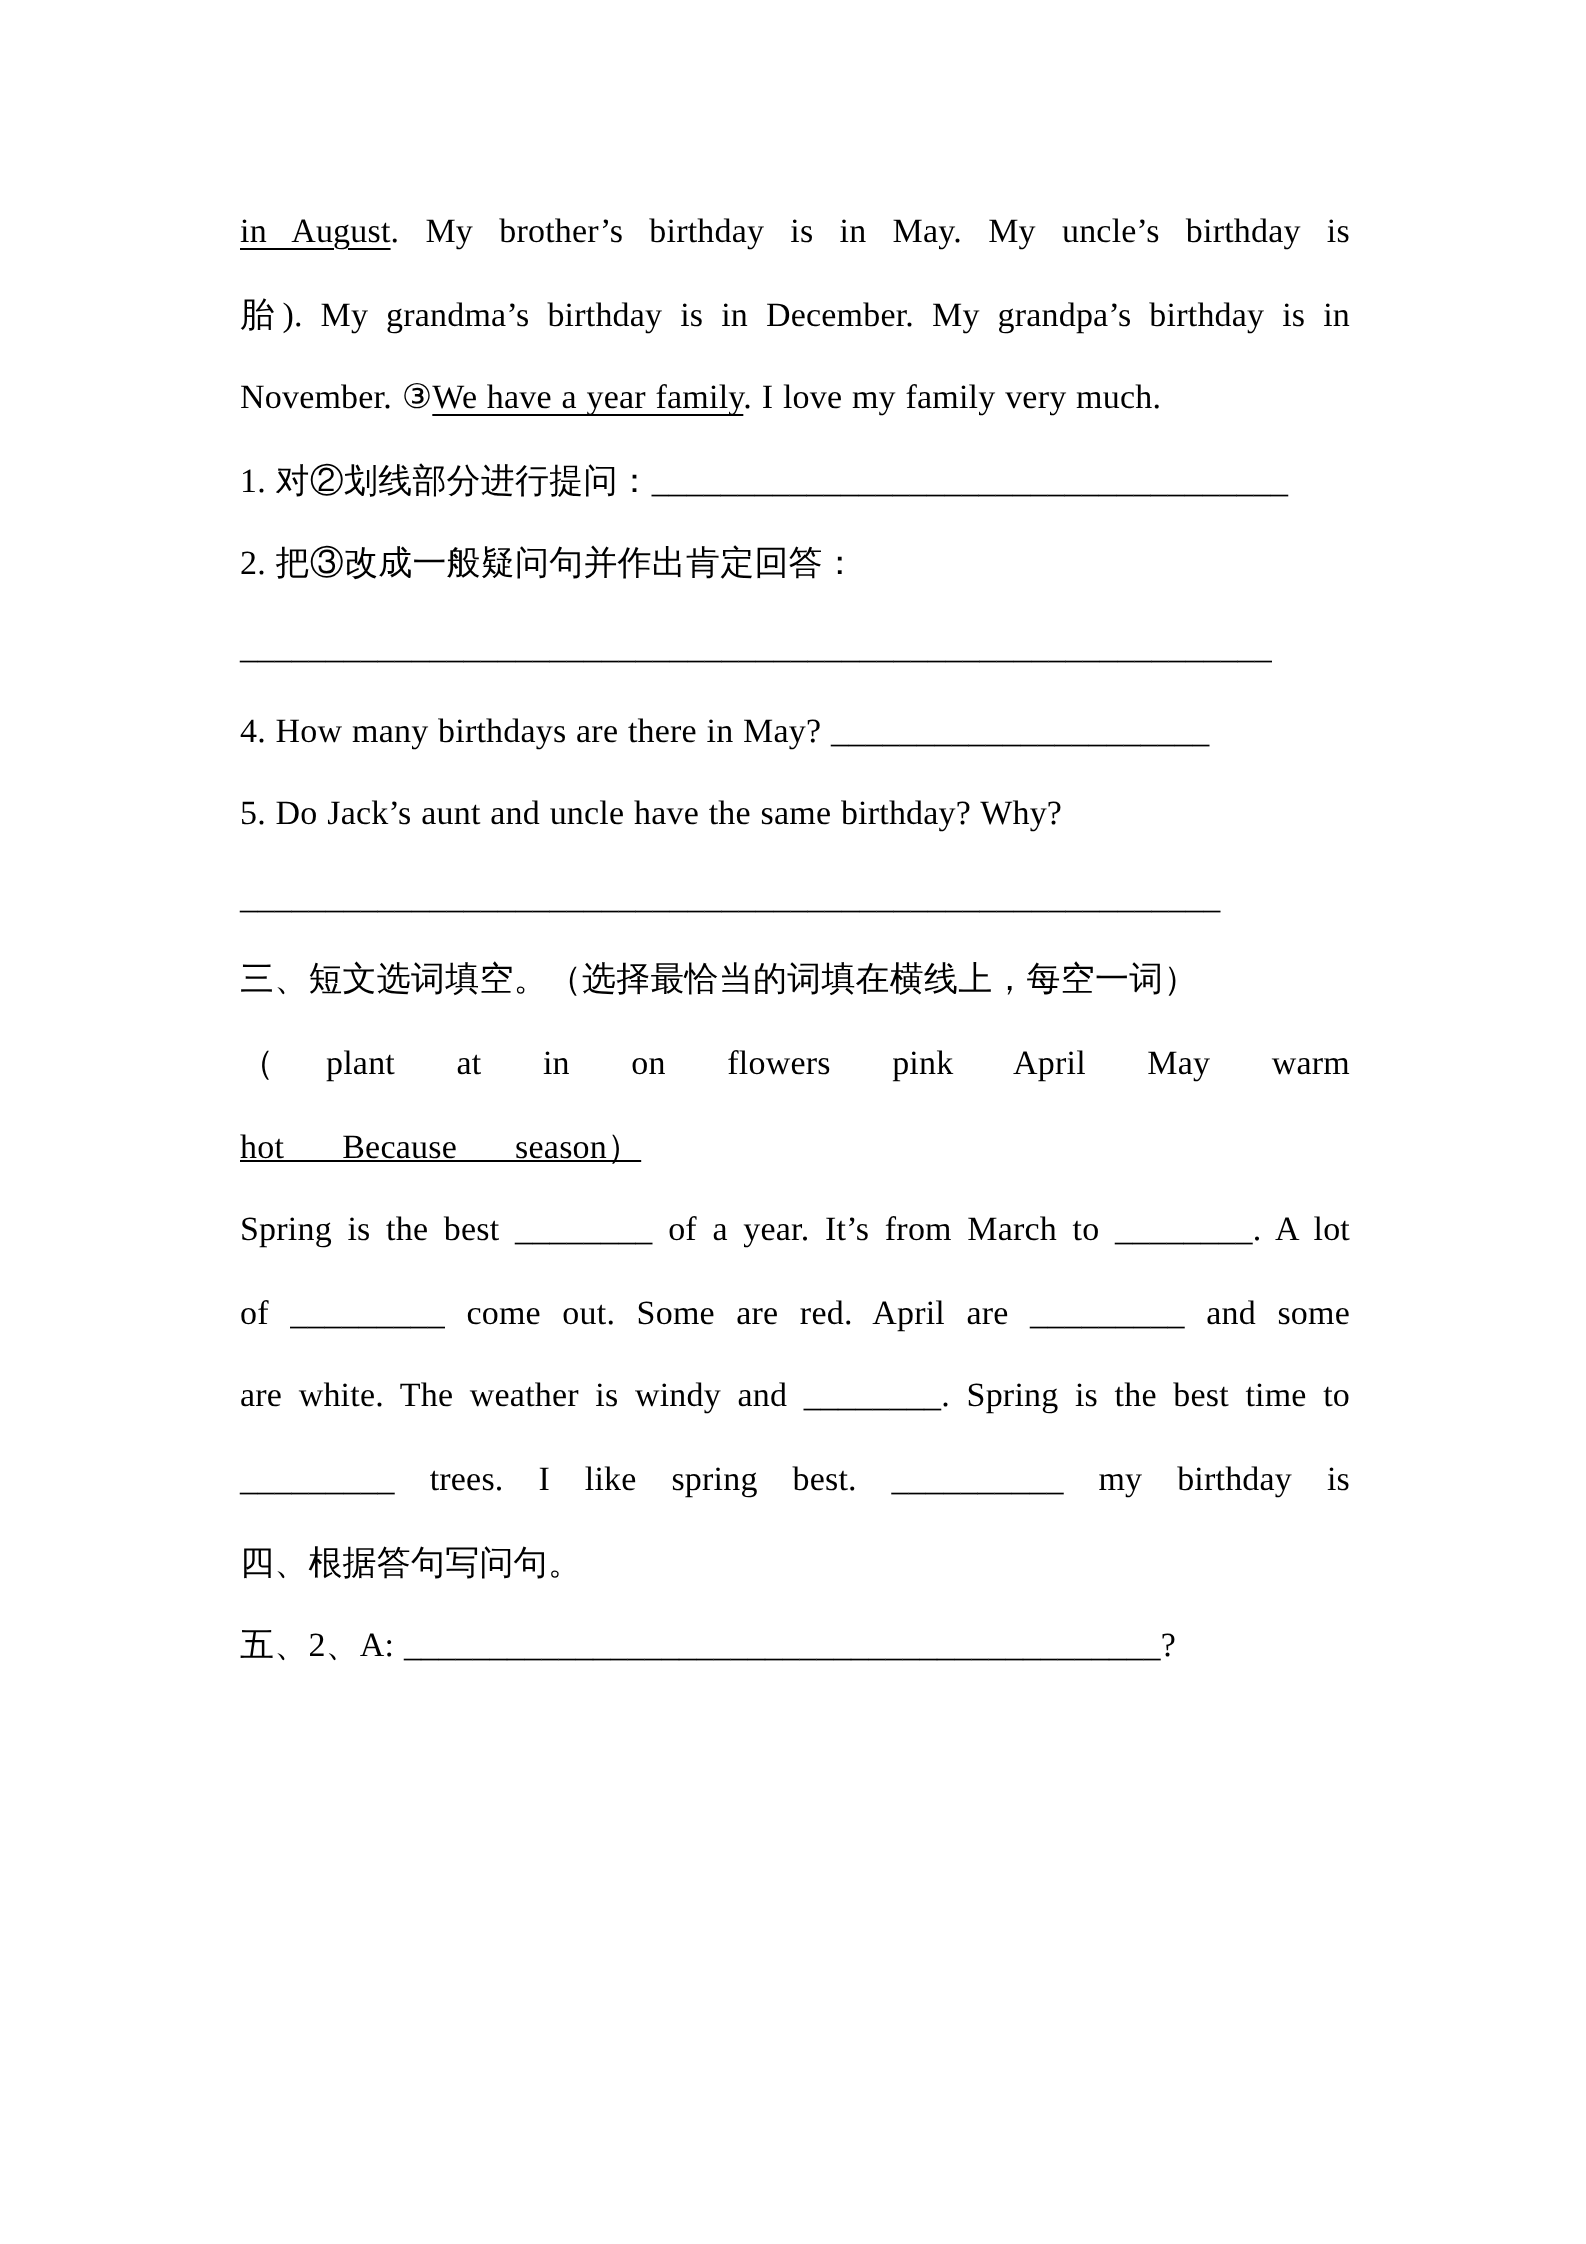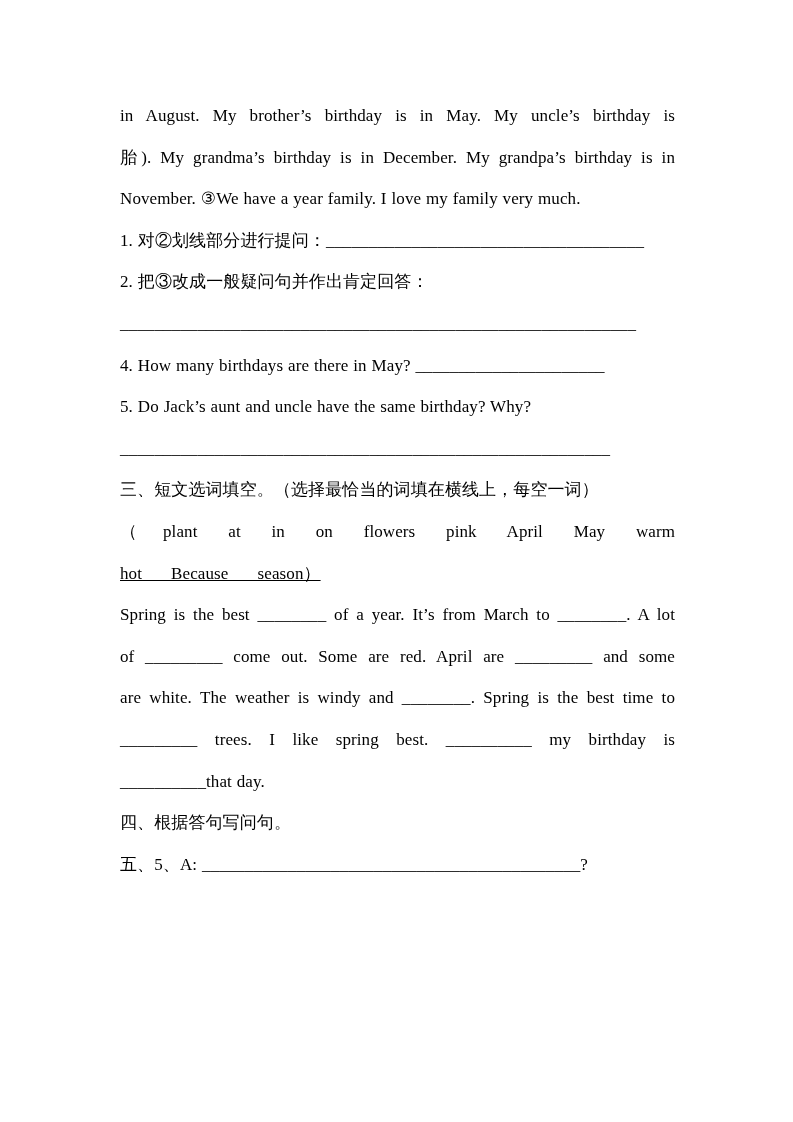--- a/index.html
+++ b/index.html
@@ -28,20 +28,21 @@
   }
   .line.j {
     text-align: justify;
     text-align-last: justify;
   }
   .line.pre {
     white-space: pre-wrap;
     text-decoration: underline;
   }
   .u {
+    text-decoration: underline;
     text-underline-offset: 3px;
   }
   sup {
     font-size: 11px;
     line-height: 0;
   }
 </style>
 </head>
 <body>
 
@@ -56,17 +57,16 @@
       <p class="line"><span>4. How many birthdays are there in May? ______________________</span></p>
       <p class="line"><span>5. Do Jack’s aunt and uncle have the same birthday? Why?</span></p>
       <p class="line"><span>_________________________________________________________</span></p>
       <p class="line"><span>三、短文选词填空。（选择最恰当的词填在横线上，每空一词）</span></p>
       <p class="line j"><span>（plant at in on flowers pink April May warm</span></p>
       <p class="line pre"><span>hot      Because      season）</span></p>
       <p class="line j"><span>Spring is the best ________ of a year. It’s from March to ________. A lot</span></p>
       <p class="line j"><span>of _________ come out. Some are red. April are _________ and some</span></p>
       <p class="line j"><span>are white. The weather is windy and ________. Spring is the best time to</span></p>
       <p class="line j"><span>_________ trees. I like spring best. __________ my birthday is</span></p>
-      <p class="line"><span>__________that day.</span></p>
       <p class="line"><span>四、根据答句写问句。</span></p>
-      <p class="line"><span>五、5、A: ____________________________________________?</span></p>
+      <p class="line"><span>五、2、A: ____________________________________________?</span></p>
     </div>
 </div>
 
 </body></html>

